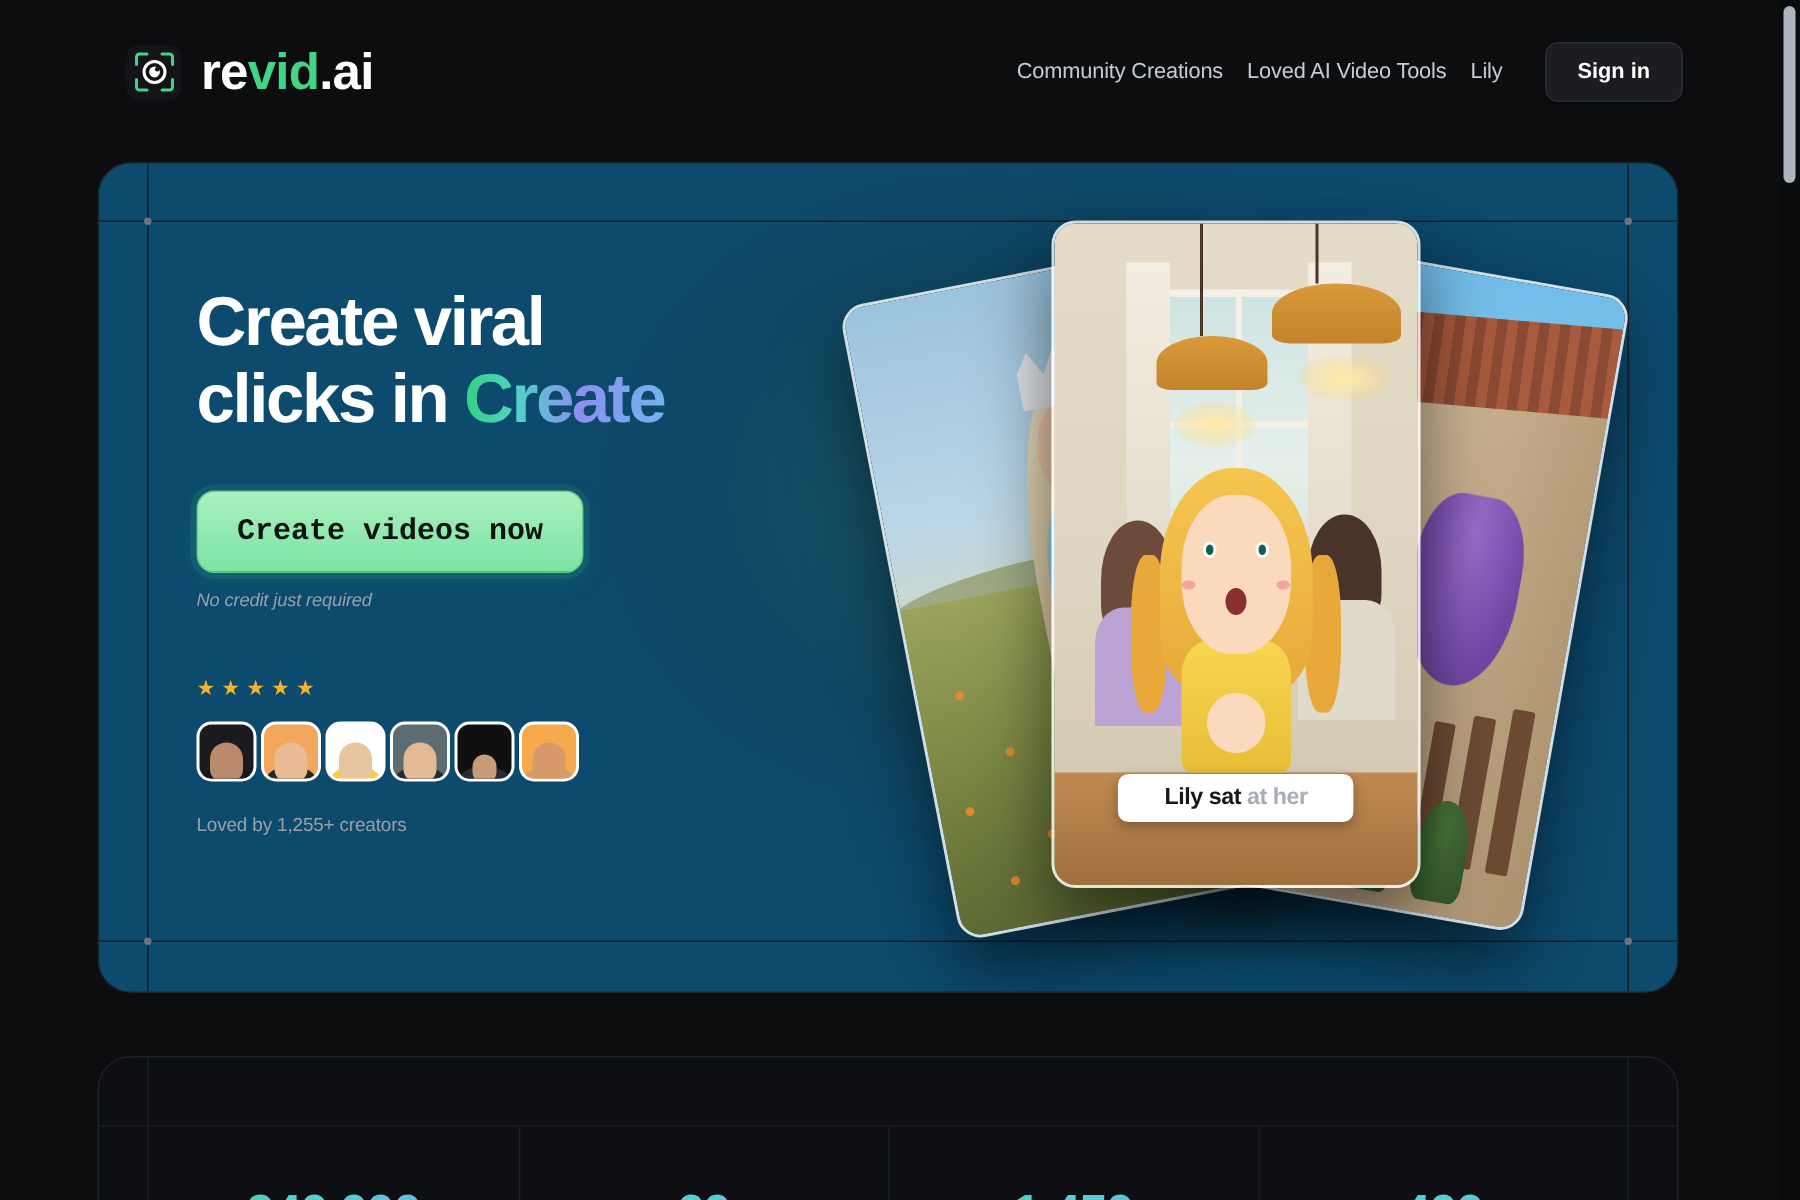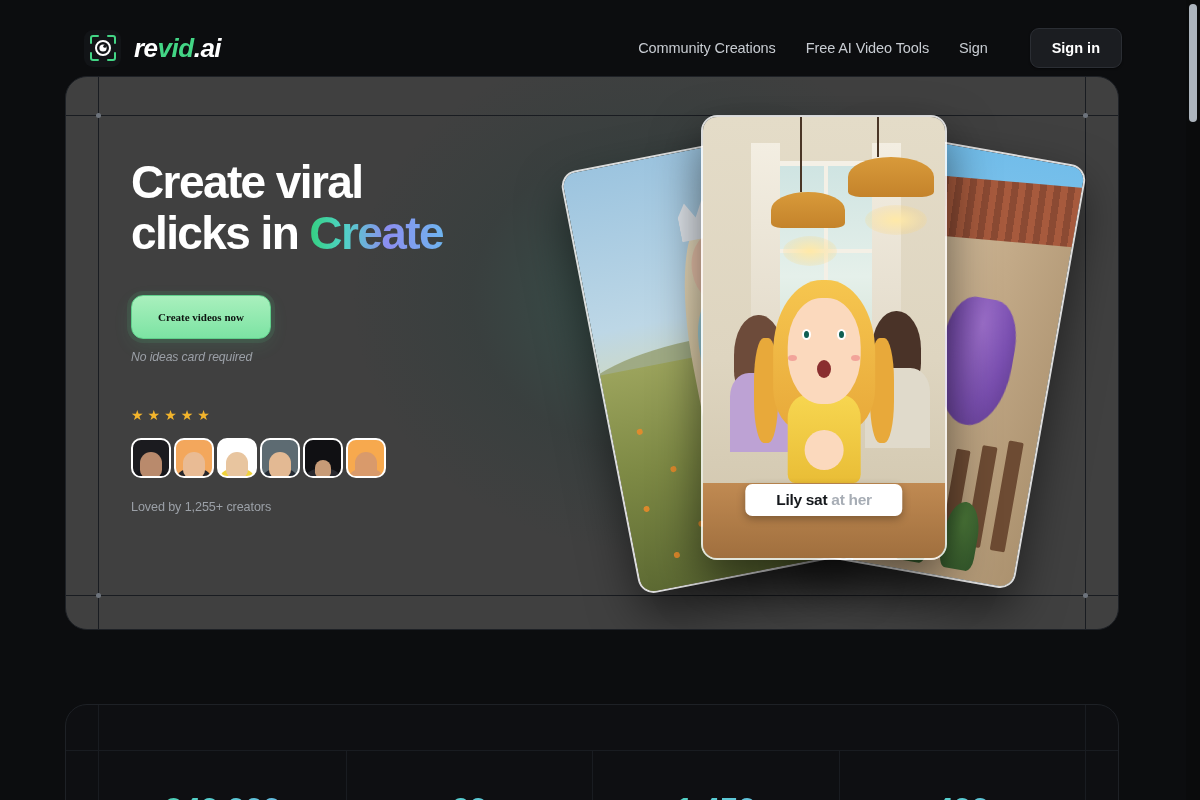--- a/index.html
+++ b/index.html
@@ -27,45 +27,45 @@
     display:flex; align-items:center; padding:0 64px 0 84px;
     z-index:40;
   }
   .brand { display:flex; align-items:center; gap:13px; }
   .brand-mark {
     width:37px; height:37px; border-radius:9px;
     background:#121417; position:relative;
     display:flex; align-items:center; justify-content:center;
   }
   .brand-mark svg { display:block; }
-  .brand-text { font-size:26px; font-weight:700; letter-spacing:-.5px;font-style:italic; }
+  .brand-text { font-size:34px; font-weight:700; letter-spacing:-.5px; }
   .brand-text .g { color:#43d585; }
   .brand-text .w { color:#ffffff; }
 
-  .nav { margin-left:auto; display:flex; align-items:center; gap:30px; }
+  .nav { margin-left:auto; display:flex; align-items:center; gap:16px; }
   .nav-link {
     font-size:14.5px; color:#c8ccd2; text-decoration:none;
     white-space:nowrap; letter-spacing:-.1px;
   }
   .signin-btn {
     margin-left:12px;
     background:#1b1d21; color:#fff;
     border:1px solid #2b2e34; border-radius:9px;
     font-size:14.5px; font-weight:700;
     padding:11px 21px; cursor:pointer;
     font-family:inherit;
     box-shadow:0 1px 2px rgba(0,0,0,.5);
   }
 
   
   .hero-frame {
-    position:absolute; left:65px; top:76px;
+    position:absolute; left:65px; top:108px;
     width:1054px; height:554px;
     border:1px solid #1e2126; border-radius:22px;
-    background:#404040;
+    background:#0c4a6e;
     overflow:hidden;
   }
   .vline { position:absolute; top:0; bottom:0; width:1px; background:#191c21; }
   .vline.l { left:32px; }
   .vline.r { right:32px; }
   .hline { position:absolute; left:0; right:0; height:1px; background:#191c21; }
   .dot {
     position:absolute; width:5px; height:5px; border-radius:50%;
     background:#6d737c;
   }
@@ -88,22 +88,22 @@
   }
   .hero-sub {
     margin-top:22px; font-size:15.4px; line-height:24.4px;
     color:#c3c7cd; letter-spacing:-.1px; width:440px;
   }
   .cta-wrap { margin-top:36px; }
   .cta-btn {
     display:inline-block;
     background:linear-gradient(180deg,#a9f0bd 0%,#7ce3a3 100%);
     color:#0d1410; border:1px solid #5fcf8b;
-    border-radius:12px; font-size:11px; font-weight:700;
-    padding:15px 26px; cursor:pointer; font-family:Liberation Serif, serif;
+    border-radius:12px; font-size:20px; font-weight:700;
+    padding:15px 26px; cursor:pointer; font-family:Liberation Mono, monospace;
     box-shadow:0 0 0 4px rgba(93,216,142,.10), 0 6px 18px rgba(70,200,130,.12);
     text-align:center;
   }
   .cta-note {
     margin-top:11px; font-size:12.2px; font-style:italic;
     color:#9ba0a7; letter-spacing:-.1px;
   }
 
   .social { margin-top:44px; }
   .stars { display:flex; gap:4px; }
@@ -232,22 +232,22 @@
         <circle cx="15" cy="15" r="7" fill="none" stroke="#ffffff" stroke-width="2"></circle>
         <circle cx="15" cy="15" r="3.6" fill="#ffffff"></circle>
         <circle cx="16.8" cy="13.2" r="1.5" fill="#15171a"></circle>
       </svg>
     </div>
     <div class="brand-text"><span class="w">re</span><span class="g">vid</span><span class="w">.ai</span></div>
   </div>
 
   <div class="nav">
     <a class="nav-link" href="#">Community Creations</a>
-    <a class="nav-link" href="#">Free AI Video Tools</a>
-    <a class="nav-link" href="#">Sign</a>
+    <a class="nav-link" href="#">Loved AI Video Tools</a>
+    <a class="nav-link" href="#">Lily</a>
     <button class="signin-btn">Sign in</button>
   </div>
 </div>
 
 <div class="hero-frame">
   <div class="glow"></div>
   <div class="vline l"></div>
   <div class="vline r"></div>
   <div class="hline" style="top:38px"></div>
   <div class="hline" style="bottom:33px"></div>
@@ -257,21 +257,21 @@
   <div class="dot" style="right:30px;bottom:31px"></div>
 
   <div class="hero-copy">
     <h1 class="hero-title">
       <span>Create viral</span><br>
       <span>clicks in </span><span class="grad">Create</span>
     </h1>
 
     <div class="cta-wrap">
       <button class="cta-btn">Create videos now</button>
-      <div class="cta-note">No ideas card required</div>
+      <div class="cta-note">No credit just required</div>
     </div>
 
     <div class="social">
       <div class="stars">
         <span class="star">★</span>
         <span class="star">★</span>
         <span class="star">★</span>
         <span class="star">★</span>
         <span class="star">★</span>
       </div>

